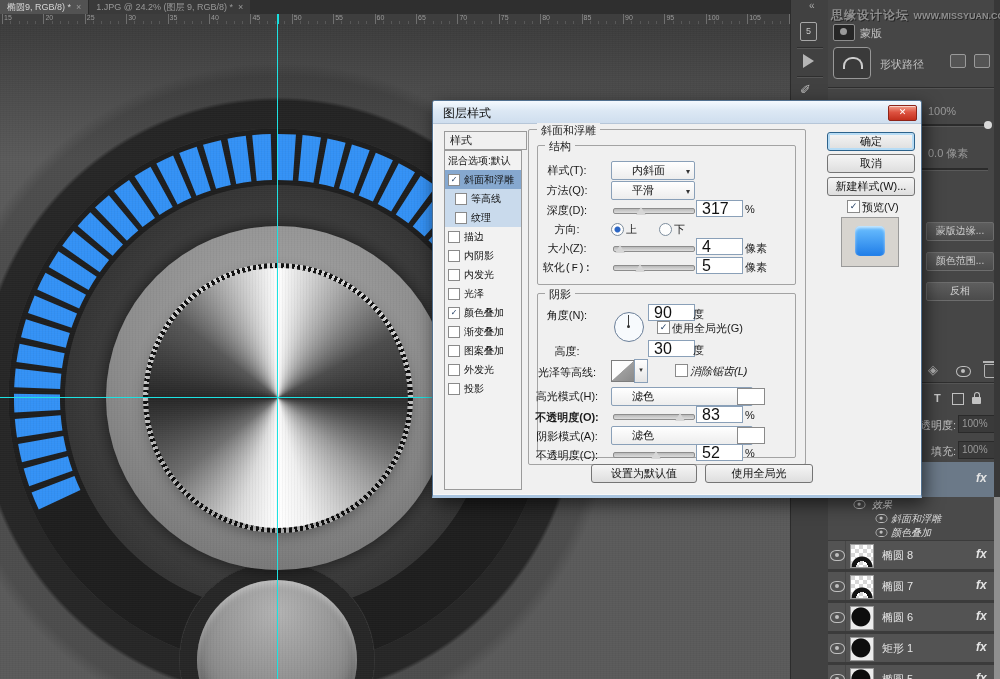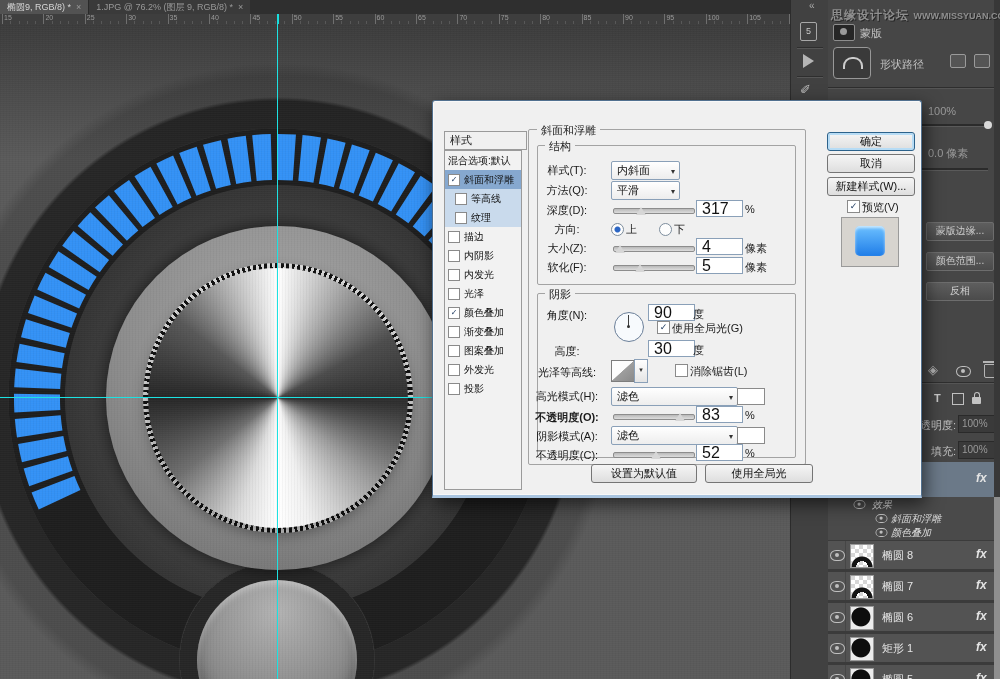--- a/index.html
+++ b/index.html
@@ -115,21 +115,21 @@
     background:linear-gradient(#f4f9fe,#dce8f4 45%,#cfdeee);border-bottom:1px solid #b6c6d8;border-radius:2px 2px 0 0;}
   .dtitle .t{position:absolute;left:10px;top:4px;font-size:12px;color:#111;}
   .dclose{position:absolute;right:4px;top:4px;width:27px;height:14px;border:1px solid #8e2418;border-radius:2px;
     background:linear-gradient(#f2a08c,#dd5240 45%,#c22f1d);color:#fff;font-size:9px;text-align:center;line-height:13px;
     box-shadow:inset 0 1px 0 rgba(255,255,255,.55);}
   .gbox{position:absolute;border:1px solid #a3a3a3;border-radius:2px;}
   .legend{position:absolute;background:#f0f0f0;padding:0 4px;font-size:11px;color:#1a1a1a;white-space:nowrap;}
   .dl{position:absolute;width:76px;text-align:center;font-size:11px;color:#1a1a1a;white-space:nowrap;}
   .du{position:absolute;font-size:11px;color:#1a1a1a;}
   .combo{position:absolute;height:17px;background:linear-gradient(#ffffff,#ededed);border:1px solid #8aa0b8;border-radius:2px;
-    font-size:11px;line-height:16px;padding-left:5px;color:#111;white-space:nowrap;}
+    font-size:11px;line-height:16px;padding-left:20px;color:#111;white-space:nowrap;}
   .combo::after{content:'▾';position:absolute;right:4px;top:2px;font-size:8px;color:#333;}
   .vbox{position:absolute;width:40px;height:15px;background:#fff;border:1px solid #8aa0b8;font-size:16px;line-height:15px;padding-left:5px;color:#111;}
   .trk{position:absolute;width:80px;height:4px;background:linear-gradient(#b9b9b9,#dddddd);border:1px solid #8d8d8d;border-radius:2px;}
   .hnd{position:absolute;top:-2px;width:10px;height:8px;background:#d6d6d6;
     clip-path:polygon(50% 0,100% 100%,0 100%);filter:drop-shadow(0 1px 1px rgba(0,0,0,.5));}
   .cbx{position:absolute;width:11px;height:11px;background:#fff;border:1px solid #8a8a8a;font-size:9px;line-height:11px;text-align:center;color:#16335a;}
   .radio{position:absolute;width:11px;height:11px;border:1px solid #7d8d9d;border-radius:50%;background:#fdfdfd;}
   .radio.on{background:radial-gradient(circle,#2c66c4 0 2.5px,#fdfdfd 3.5px);}
   .dial{position:absolute;width:28px;height:28px;border:1px solid #6b7f99;border-radius:50%;background:#f7fafd;}
   .dial::before{content:'';position:absolute;left:13px;top:2px;width:1px;height:11px;background:#3c3c3c;}
@@ -157,21 +157,21 @@
 <body>
 
 <div id="app">
 
   <div class="abs tabbar">
     <div class="tab active">
       <span>椭圆9, RGB/8) *</span>
       <span class="x">×</span>
     </div>
     <div class="tab inactive">
-      <span>1.JPG @ 76.2% (图层 9, RGB/8) *</span>
+      <span>1.JPG @ 24.2% (图层 9, RGB/8) *</span>
       <span class="x">×</span>
     </div>
   </div>
 
   <div class="abs ruler" id="ruler">
     <div class="ruler-guide-mark"></div>
   <span class="tick-num" style="left: 2px;">15</span>
       <span class="tick-num" style="left: 43.4px;">20</span>
       <span class="tick-num" style="left: 84.8px;">25</span>
       <span class="tick-num" style="left: 126.2px;">30</span>
@@ -310,20 +310,24 @@
           <span class="lthumb t-circle"></span>
           <span class="lname">椭圆 5</span>
           <span class="fx-badge" style="left: 148px; top: 6px;">fx</span>
         </div>
       </div>
     <div class="edge"></div>
     <div class="scrollbar"></div>
   </div>
 
   <div class="abs dialog">
+    <div class="dtitle">
+      <span class="t">图层样式</span>
+      <div class="dclose">✕</div>
+    </div>
 
     <div class="stylebox-hdr">样式</div>
     <div class="stylelist" id="styles-list">
         <div class="sl-row normal">
           <span>混合选项:默认</span>
         </div>
         <div class="sl-row selected">
           <span class="sl-cb">✓</span>
           <span>斜面和浮雕</span>
         </div>
@@ -398,21 +402,21 @@
     <span class="radio" style="left:226px;top:122px;"></span>
     <span class="du" style="left:241px;top:121px;">下</span>
 
     <span class="dl" style="left:96px;top:140px;">大小(Z):</span>
     <div class="trk" style="left:180px;top:145px;">
       <div class="hnd" style="left:1px;"></div>
     </div>
     <div class="vbox" style="left:263px;top:137px;">4</div>
     <span class="du" style="left:312px;top:140px;">像素</span>
 
-    <span class="dl" style="left:96px;top:159px;">软化(F):</span>
+    <span class="dl" style="left:96px;top:159px;font-family:Liberation Mono, monospace;">软化(F):</span>
     <div class="trk" style="left:180px;top:164px;">
       <div class="hnd" style="left:21px;"></div>
     </div>
     <div class="vbox" style="left:263px;top:156px;">5</div>
     <span class="du" style="left:312px;top:159px;">像素</span>
 
     <div class="gbox" style="left:104px;top:192px;width:257px;height:163px;"></div>
     <span class="legend" style="left:112px;top:186px;">阴影</span>
 
     <span class="dl" style="left:96px;top:207px;">角度(N):</span>
@@ -423,21 +427,21 @@
     <span class="du" style="left:239px;top:220px;">使用全局光(G)</span>
 
     <span class="dl" style="left:96px;top:243px;">高度:</span>
     <div class="vbox" style="left:215px;top:239px;">30</div>
     <span class="du" style="left:260px;top:242px;">度</span>
 
     <span class="dl" style="left:96px;top:264px;">光泽等高线:</span>
     <div class="contour" style="left:178px;top:259px;"></div>
     <div class="contour-arrow" style="left:201px;top:258px;">▾</div>
     <span class="cbx" style="left:242px;top:263px;"></span>
-    <span class="du" style="left:257px;top:263px;">消除锯齿(L)</span>
+    <span class="du" style="left:257px;top:263px;font-style:italic;">消除锯齿(L)</span>
 
     <span class="dl" style="left:96px;top:288px;">高光模式(H):</span>
     <div class="combo" style="left:178px;top:286px;width:120px;">滤色</div>
     <div class="swatch" style="left:304px;top:287px;"></div>
 
     <span class="dl" style="left:96px;top:309px;font-weight:bold;">不透明度(O):</span>
     <div class="trk" style="left:180px;top:313px;">
       <div class="hnd" style="left:61px;"></div>
     </div>
     <div class="vbox" style="left:263px;top:305px;">83</div>

